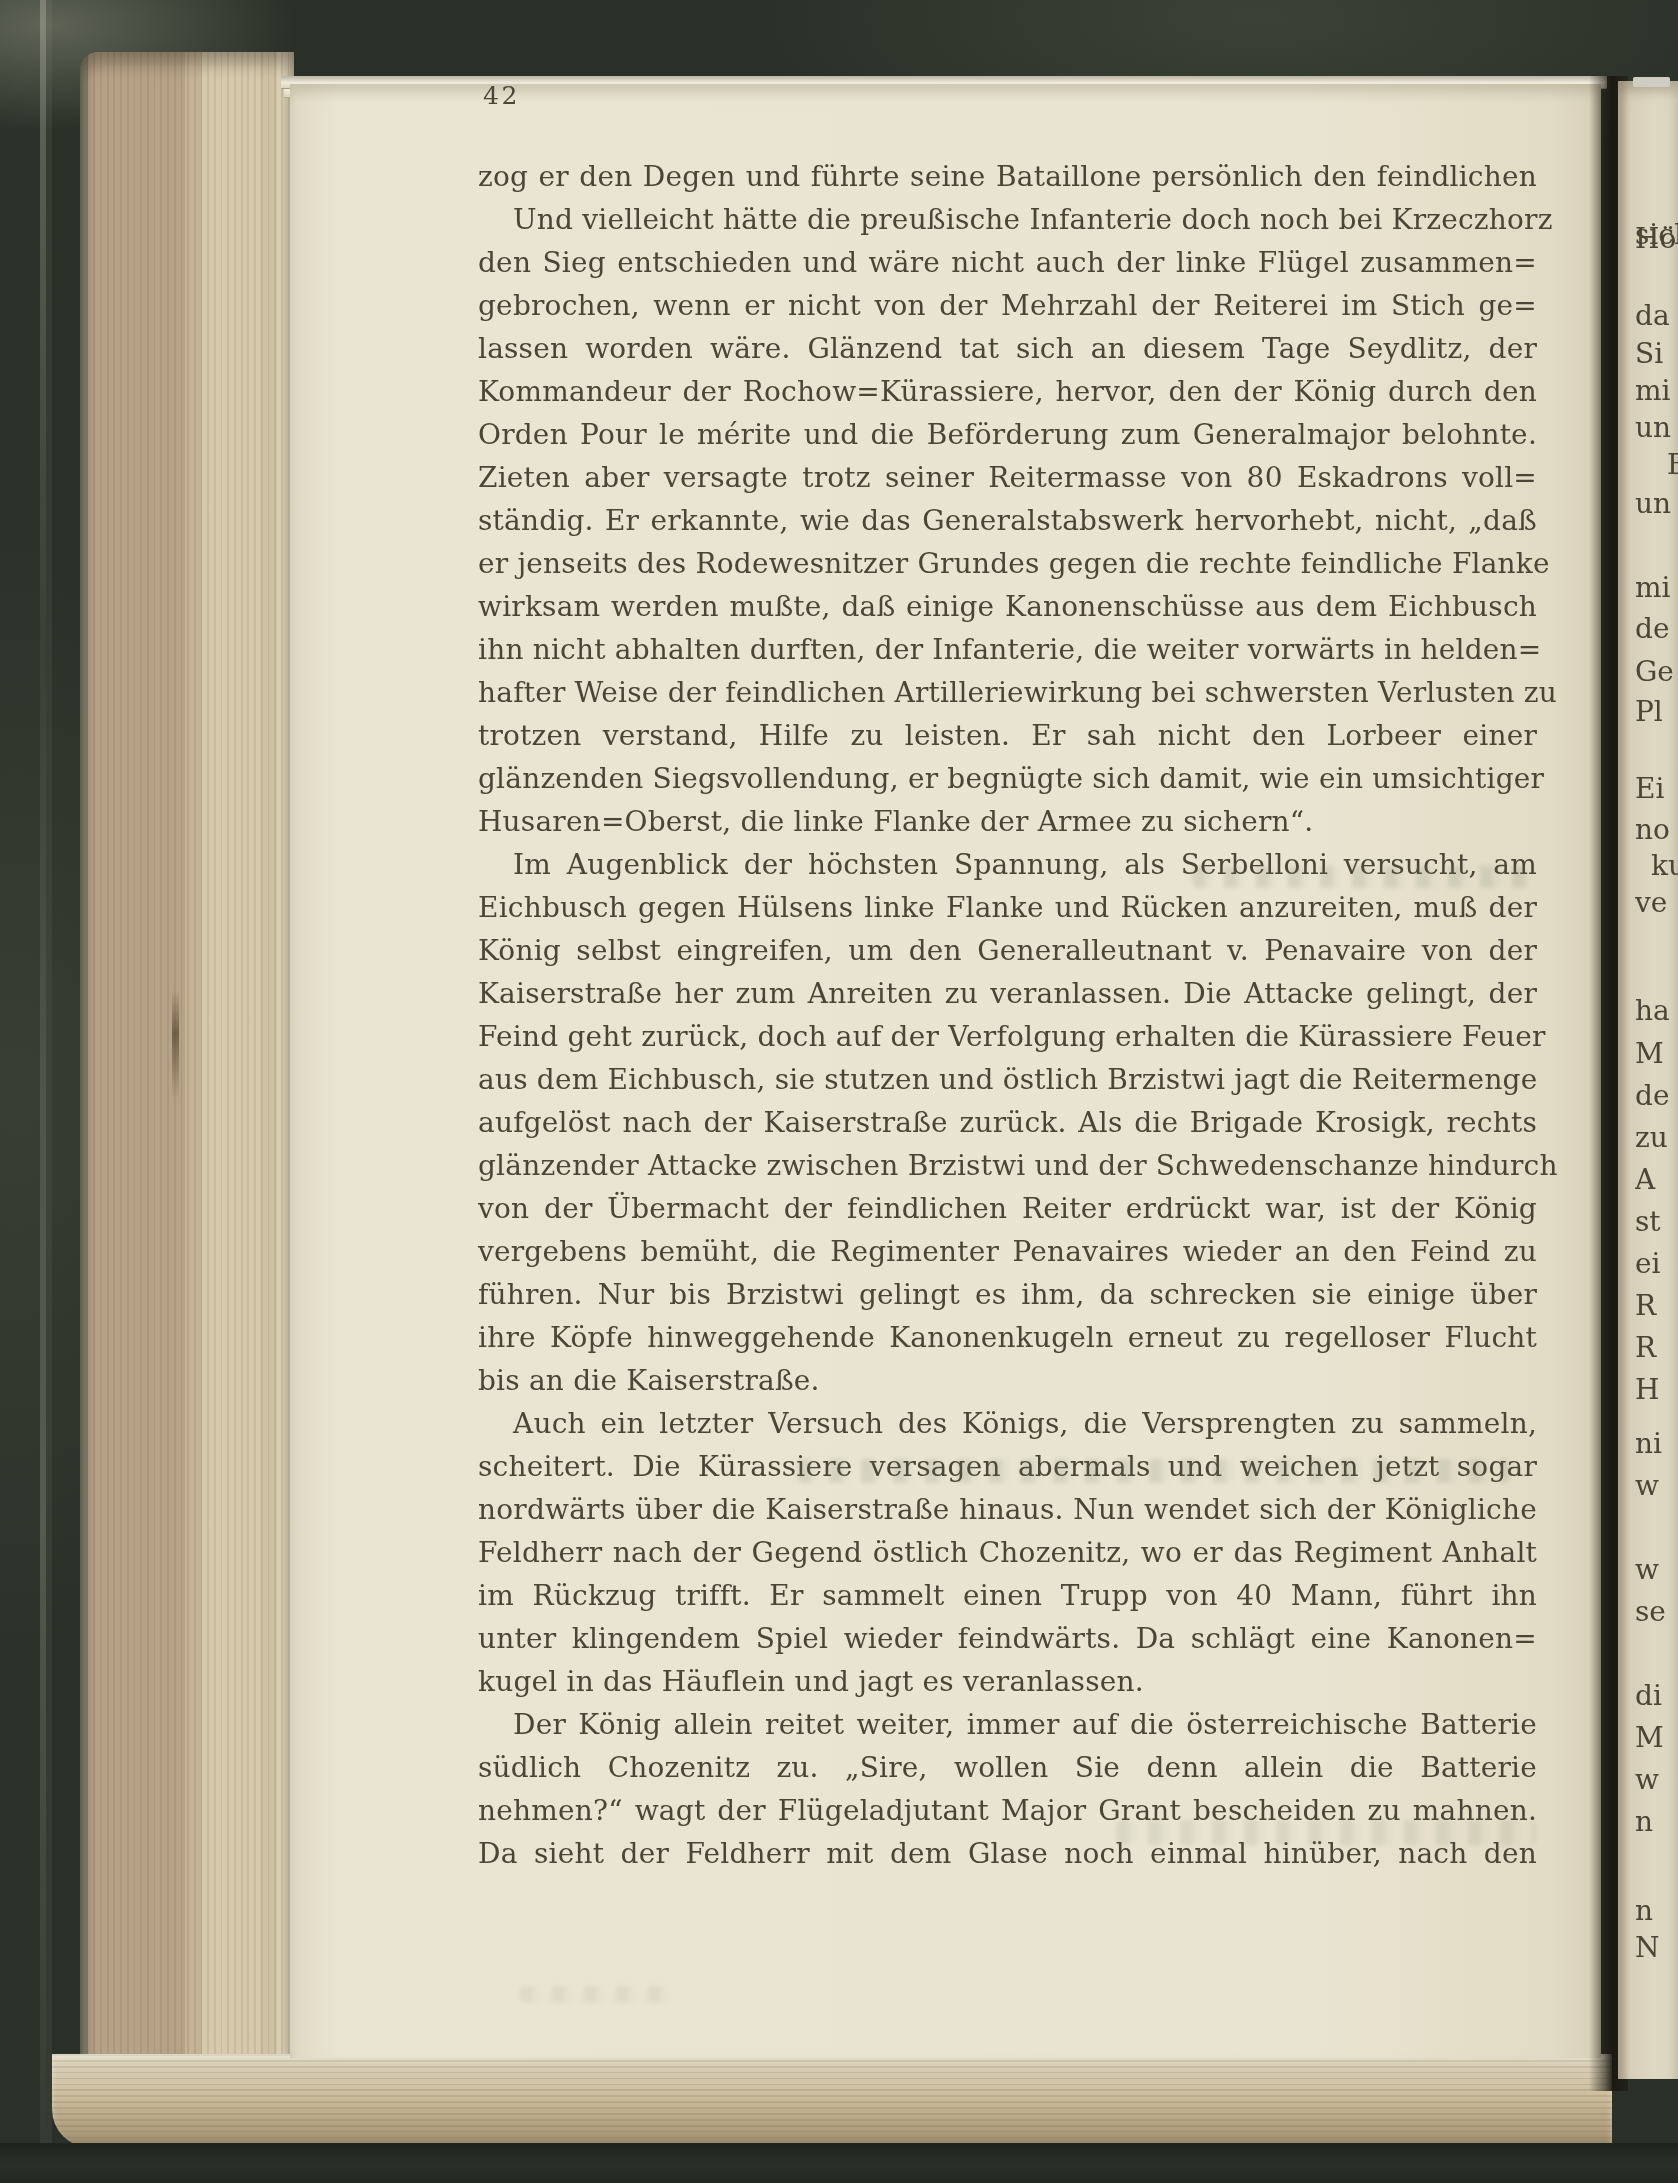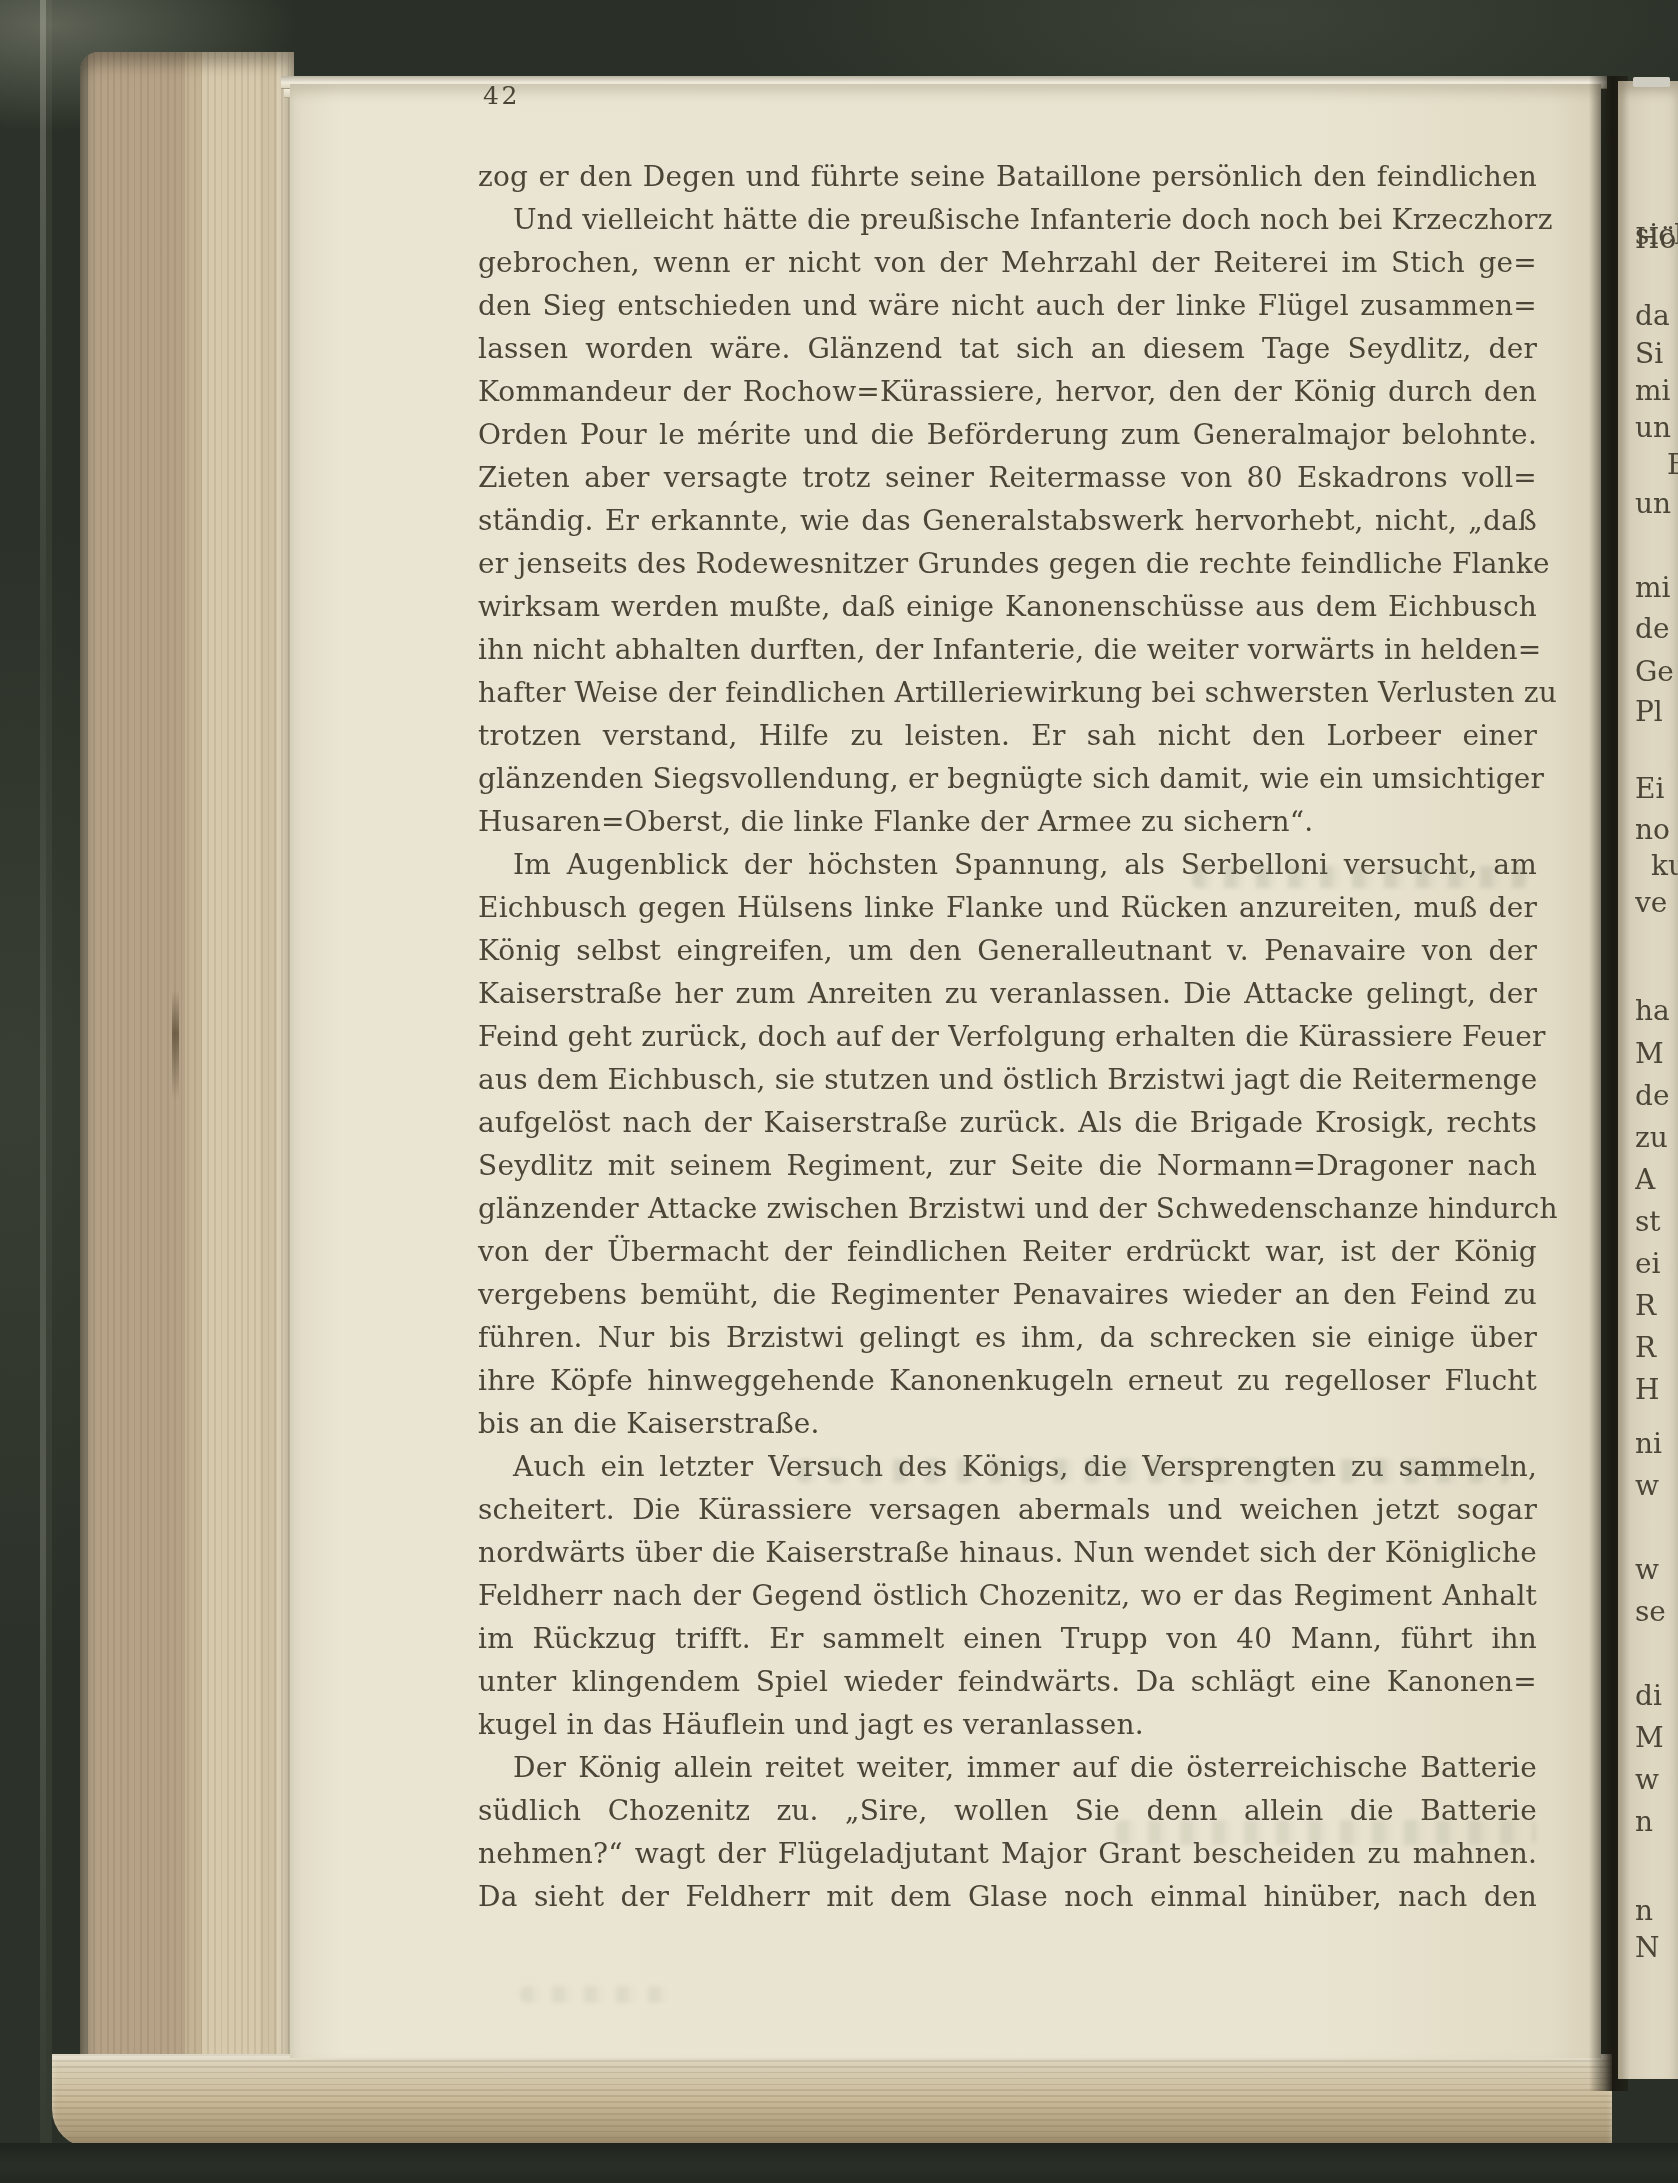--- a/index.html
+++ b/index.html
@@ -105,42 +105,41 @@
 <div class="top-edge"></div>
 <div class="top-edge-step"></div>
 <div class="bottom-stack"></div>
 <div class="bottom-cover"></div>
 
 <div class="page"></div>
 <div class="page-number">42</div>
 <div class="text-block" id="text-block">
     <div class="line">zog er den Degen und führte seine Bataillone persönlich den feindlichen</div>
     <div class="line indent">Und vielleicht hätte die preußische Infanterie doch noch bei Krzeczhorz</div>
+    <div class="line">den Sieg entschieden und wäre nicht auch der linke Flügel zusammen=</div>
     <div class="line">gebrochen, wenn er nicht von der Mehrzahl der Reiterei im Stich ge=</div>
-    <div class="line">den Sieg entschieden und wäre nicht auch der linke Flügel zusammen=</div>
     <div class="line">lassen worden wäre. Glänzend tat sich an diesem Tage Seydlitz, der</div>
     <div class="line">Kommandeur der Rochow=Kürassiere, hervor, den der König durch den</div>
     <div class="line">Orden Pour le mérite und die Beförderung zum Generalmajor belohnte.</div>
     <div class="line">Zieten aber versagte trotz seiner Reitermasse von 80 Eskadrons voll=</div>
     <div class="line">ständig. Er erkannte, wie das Generalstabswerk hervorhebt, nicht, „daß</div>
     <div class="line">er jenseits des Rodewesnitzer Grundes gegen die rechte feindliche Flanke</div>
     <div class="line">wirksam werden mußte, daß einige Kanonenschüsse aus dem Eichbusch</div>
     <div class="line">ihn nicht abhalten durften, der Infanterie, die weiter vorwärts in helden=</div>
     <div class="line">hafter Weise der feindlichen Artilleriewirkung bei schwersten Verlusten zu</div>
     <div class="line">trotzen verstand, Hilfe zu leisten. Er sah nicht den Lorbeer einer</div>
     <div class="line">glänzenden Siegsvollendung, er begnügte sich damit, wie ein umsichtiger</div>
     <div class="line flush">Husaren=Oberst, die linke Flanke der Armee zu sichern“.</div>
     <div class="line indent">Im Augenblick der höchsten Spannung, als Serbelloni versucht, am</div>
     <div class="line">Eichbusch gegen Hülsens linke Flanke und Rücken anzureiten, muß der</div>
     <div class="line">König selbst eingreifen, um den Generalleutnant v. Penavaire von der</div>
     <div class="line">Kaiserstraße her zum Anreiten zu veranlassen. Die Attacke gelingt, der</div>
     <div class="line">Feind geht zurück, doch auf der Verfolgung erhalten die Kürassiere Feuer</div>
     <div class="line">aus dem Eichbusch, sie stutzen und östlich Brzistwi jagt die Reitermenge</div>
     <div class="line">aufgelöst nach der Kaiserstraße zurück. Als die Brigade Krosigk, rechts</div>
-    <div class="line">Seydlitz mit seinem Regiment, zur Seite die Normann=Dragoner nach</div>
     <div class="line">glänzender Attacke zwischen Brzistwi und der Schwedenschanze hindurch</div>
     <div class="line">von der Übermacht der feindlichen Reiter erdrückt war, ist der König</div>
     <div class="line">vergebens bemüht, die Regimenter Penavaires wieder an den Feind zu</div>
     <div class="line">führen. Nur bis Brzistwi gelingt es ihm, da schrecken sie einige über</div>
     <div class="line">ihre Köpfe hinweggehende Kanonenkugeln erneut zu regelloser Flucht</div>
     <div class="line flush">bis an die Kaiserstraße.</div>
     <div class="line indent">Auch ein letzter Versuch des Königs, die Versprengten zu sammeln,</div>
     <div class="line">scheitert. Die Kürassiere versagen abermals und weichen jetzt sogar</div>
     <div class="line">nordwärts über die Kaiserstraße hinaus. Nun wendet sich der Königliche</div>
     <div class="line">Feldherr nach der Gegend östlich Chozenitz, wo er das Regiment Anhalt</div>

